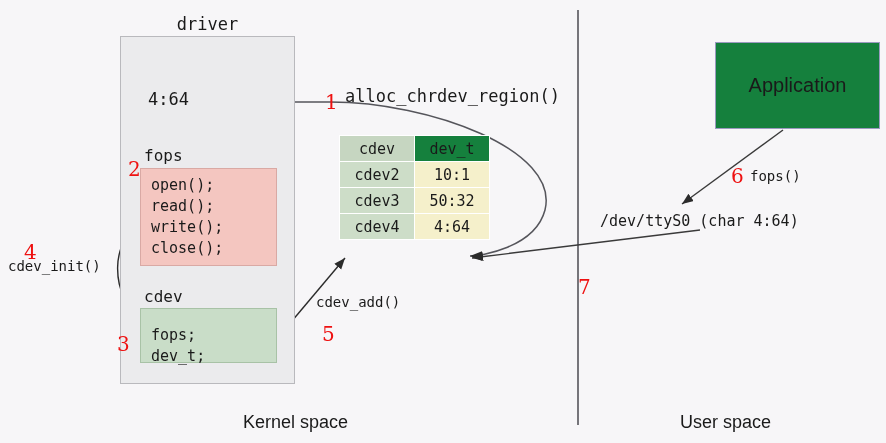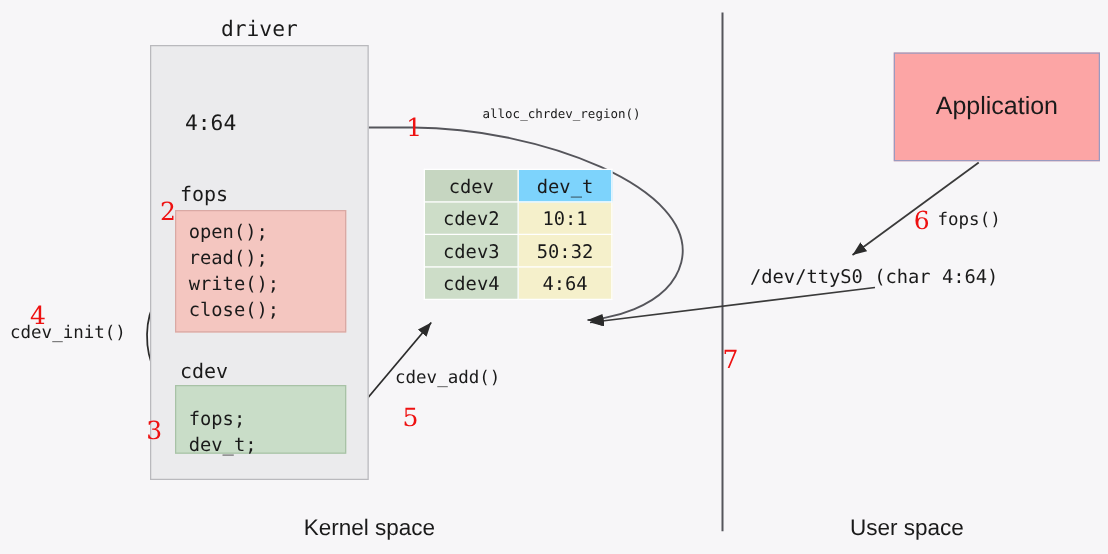--- a/index.html
+++ b/index.html
@@ -66,42 +66,42 @@
     border:1px solid #ffffff;
     font-family:"DejaVu Sans Mono","Liberation Mono",monospace;
     font-size:15px;color:#1a1a1a;
     text-align:center;
     height:25px;
     padding:0 6px;
   }
   #cdev-table td.k{background:#cdddc8;width:62px;}
   #cdev-table td.v{background:#f5f0cb;width:62px;}
   #cdev-table tr.hdr td.k{background:#c6d6c1;}
-  #cdev-table tr.hdr td.v{background:#7dd3fc;margin-left:16px;}
+  #cdev-table tr.hdr td.v{background:#15803d;margin-left:16px;}
 
   
   #app-box{
     left:715px;top:42px;width:165px;height:87px;
-    background:#fca5a5;border:1px solid #9a9ac0;
+    background:#15803d;border:1px solid #9a9ac0;
     box-sizing:border-box;
     display:flex;align-items:center;justify-content:center;
     font-size:20px;color:#1a1a1a;
   }
 
   
   .code{
     font-family:"DejaVu Sans Mono","Liberation Mono",monospace;
     color:#1a1a1a;
   }
   .num{
     color:#ee1111;
     font-family:"DejaVu Serif","Liberation Serif",serif;
     font-size:20px;
   }
-  #lbl-alloc{left:345px;top:86px;font-size:10px;margin-left:41px;}
+  #lbl-alloc{left:345px;top:86px;font-size:17px;}
   #lbl-cdevinit{left:8px;top:258px;font-size:14px;}
   #lbl-cdevadd{left:316px;top:294px;font-size:14px;}
   #lbl-write{left:750px;top:168px;font-size:14px;}
   #lbl-devnode{left:600px;top:212px;font-size:15px;}
 
   #n1{left:325px;top:90px;}
   #n2{left:128px;top:157px;}
   #n3{left:117px;top:332px;}
   #n4{left:24px;top:240px;}
   #n5{left:322px;top:322px;}

